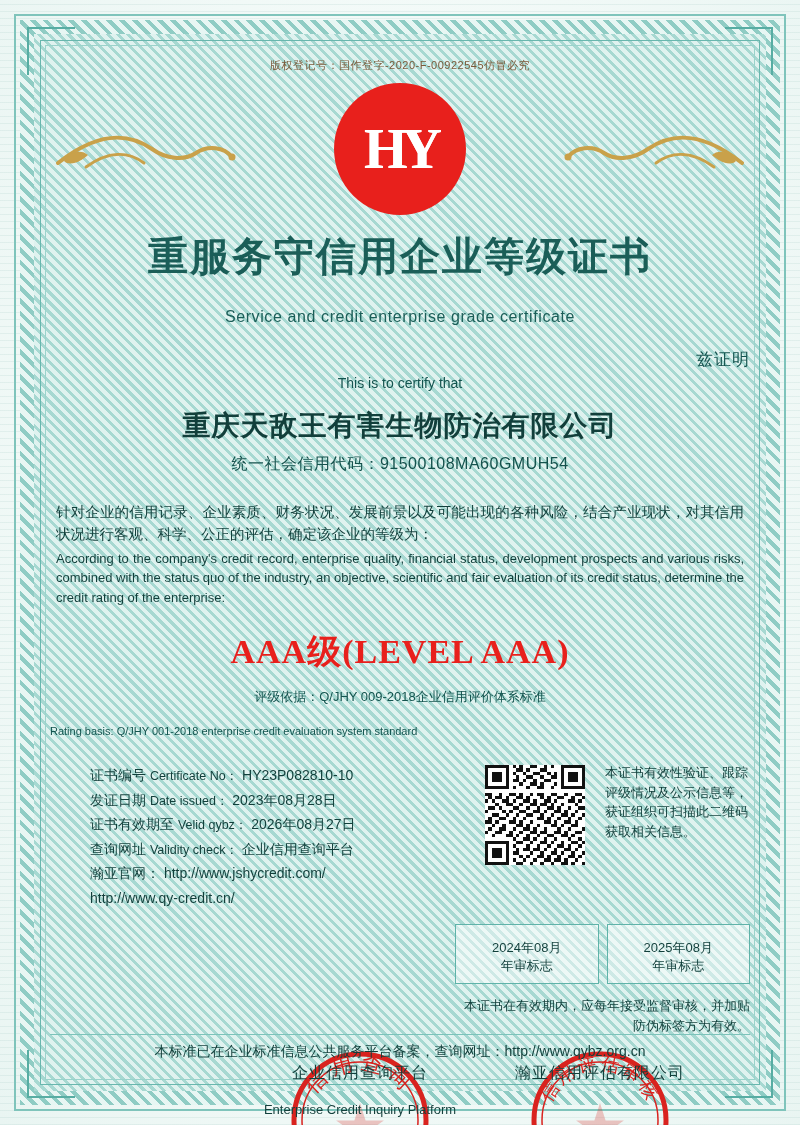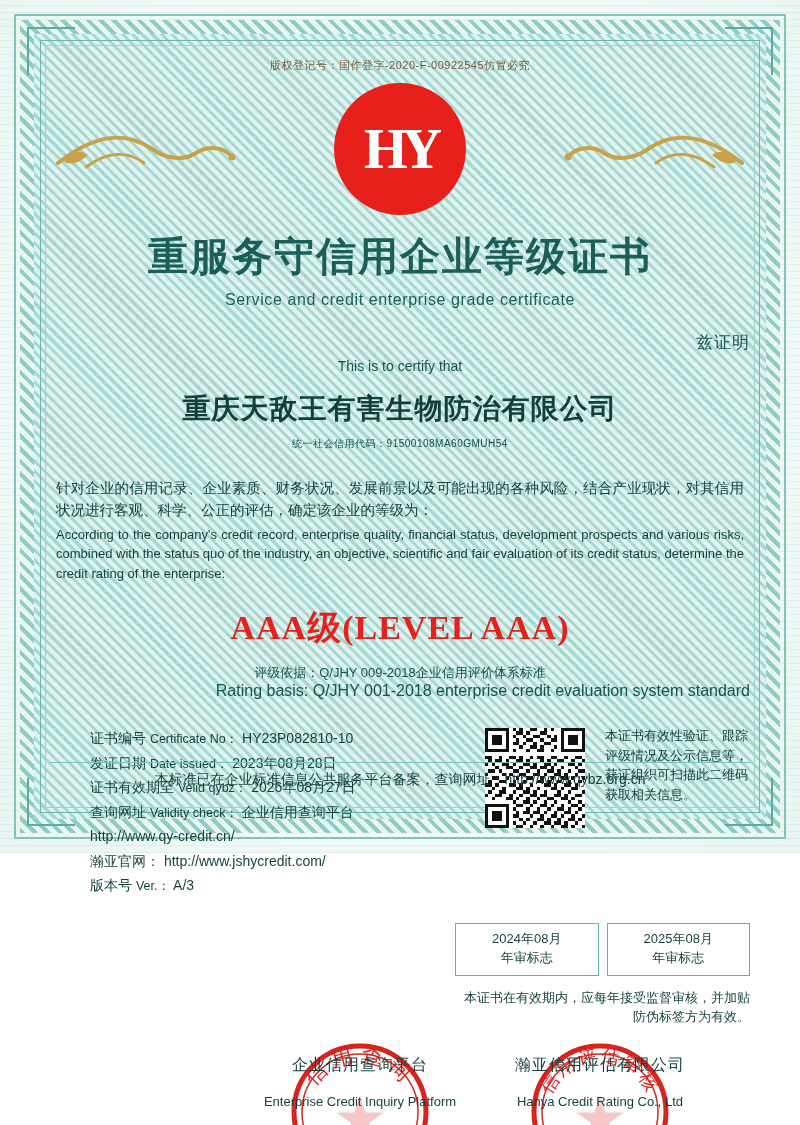--- a/index.html
+++ b/index.html
@@ -4,21 +4,21 @@
 <style>
   html,body{margin:0;padding:0;}
   body{
     width:800px;height:1125px;
     background:#ffffff;
     font-family:"Liberation Sans", sans-serif;
     overflow:hidden;
   }
   .cert{
     position:relative;
-    width:800px;height:853px;
+    width:800px;height:1125px;
     box-sizing:border-box;
     background:
       repeating-linear-gradient(0deg, rgba(170,205,200,.22) 0px, rgba(170,205,200,.22) 1px, rgba(255,255,255,0) 1px, rgba(255,255,255,0) 7px),
       radial-gradient(ellipse at 50% 45%, #ffffff 0%, #f3faf8 55%, #e9f5f2 100%);
   }
   
   .frame-outer{
     position:absolute;left:14px;top:14px;right:14px;bottom:14px;
     border:2px solid #7fc4bb;
   }
@@ -91,21 +91,21 @@
     font-size:40px;
     color:#1b5e58;
     letter-spacing:2px;
     margin-top:2px;
   }
   .title-en{
     text-align:center;
     font-size:16px;
     color:#1b5e58;
     letter-spacing:.6px;
-    margin-top:7px;
+    margin-top:24px;
   }
   .certify-cn{
     text-align:right;
     font-size:17px;
     color:#14544f;
     margin-top:22px;
     letter-spacing:1px;
   }
   .certify-en{
     text-align:center;
@@ -117,21 +117,21 @@
     text-align:center;
     font-family:"Liberation Serif", serif;
     font-weight:bold;
     font-size:28px;
     color:#123f3b;
     margin-top:16px;
     letter-spacing:1px;
   }
   .meta-line{
     text-align:center;
-    font-size:10px;
+    font-size:16px;
     color:#15524d;
     margin-top:9px;
     letter-spacing:.5px;
   }
 
   .para{
     margin-top:26px;
     font-size:14.5px;
     color:#123f3b;
     line-height:1.55;
@@ -154,24 +154,24 @@
     color:#e8201c;
     letter-spacing:1px;
   }
   .basis-cn{
     text-align:center;
     font-size:13px;
     color:#14544f;
     margin-top:13px;
   }
   .basis-en{
-    text-align:right;
-    font-size:16px;
+    text-align:left;
+    font-size:11px;
     color:#14544f;
-    margin-top:0;
+    margin-top:19px;
   }
 
   
   .lower{
     display:flex;
     margin-top:26px;
     gap:10px;
   }
   .lower-left{
     width:385px;
@@ -200,24 +200,23 @@
     display:flex;
     gap:8px;
     margin-top:14px;
   }
   .seal-box{
     flex:1;
     border:1px solid #5fb3a9;
     text-align:center;
     font-size:13px;
     color:#123f3b;
-    padding:6px 0 7px;
+    padding:14px 0 7px;
     line-height:1.45;
     background:rgba(255,255,255,.45);
-    margin-top:12px;
   }
   .note-bottom{
     text-align:right;
     font-size:13px;
     color:#123f3b;
     margin-top:12px;
     line-height:1.5;
   }
 
   
@@ -328,30 +327,25 @@
         <div>
           <span>证书有效期至</span>
           <span class="lbl-en">Velid qybz：</span>
           <span>2026年08月27日</span>
         </div>
         <div>
           <span>查询网址</span>
           <span class="lbl-en">Validity check：</span>
           <span>企业信用查询平台</span>
         </div>
-        <div>http://www.qy-credit.cn/</div>
         <div>
           <span>瀚亚官网：</span>
           <span>http://www.jshycredit.com/</span>
         </div>
-        <div>
-          <span>版本号</span>
-          <span class="lbl-en">Ver.：</span>
-          <span>A/3</span>
-        </div>
+        <div>http://www.qy-credit.cn/</div>
       </div>
 
       <div class="lower-mid">
         <svg class="qr" viewBox="0 0 29 29" shape-rendering="crispEdges">
           <rect width="29" height="29" fill="#ffffff"></rect>
           <g fill="#111111">
             <rect x="0" y="0" width="7" height="1"></rect>
               <rect x="0" y="6" width="7" height="1"></rect>
             <rect x="0" y="0" width="1" height="7"></rect>
               <rect x="6" y="0" width="1" height="7"></rect>
@@ -620,21 +614,20 @@
           <text font-size="18" fill="#d9231f" font-family="Liberation Serif, serif" letter-spacing="3">
             <textPath href="#arcTopB" startOffset="50%" text-anchor="middle">信用评估审核</textPath>
           </text>
           <path id="arcBotB" d="M 26 86 A 49 49 0 0 0 124 86" fill="none"></path>
           <text font-size="15" fill="#d9231f" font-family="Liberation Serif, serif" letter-spacing="2">
             <textPath href="#arcBotB" startOffset="50%" text-anchor="middle">证书专用章</textPath>
           </text>
           <path d="M75 58 l5.6 17.4 18.3 0 -14.8 10.7 5.7 17.4 -14.8-10.8 -14.8 10.8 5.7-17.4 -14.8-10.7 18.3 0 z" fill="#d9231f" opacity="0.25"></path>
         </svg>
         <div class="stamp-name">瀚亚信用评估有限公司</div>
-        <div class="stamp-name-en">Hanya Credit Rating Co., Ltd</div>
       </div>
     </div>
 
     <div class="footer">
       <div class="divider-top"></div>
       <span>本标准已在企业标准信息公共服务平台备案，查询网址：http://www.qybz.org.cn</span>
     </div>
 
   </div>
 </div>

